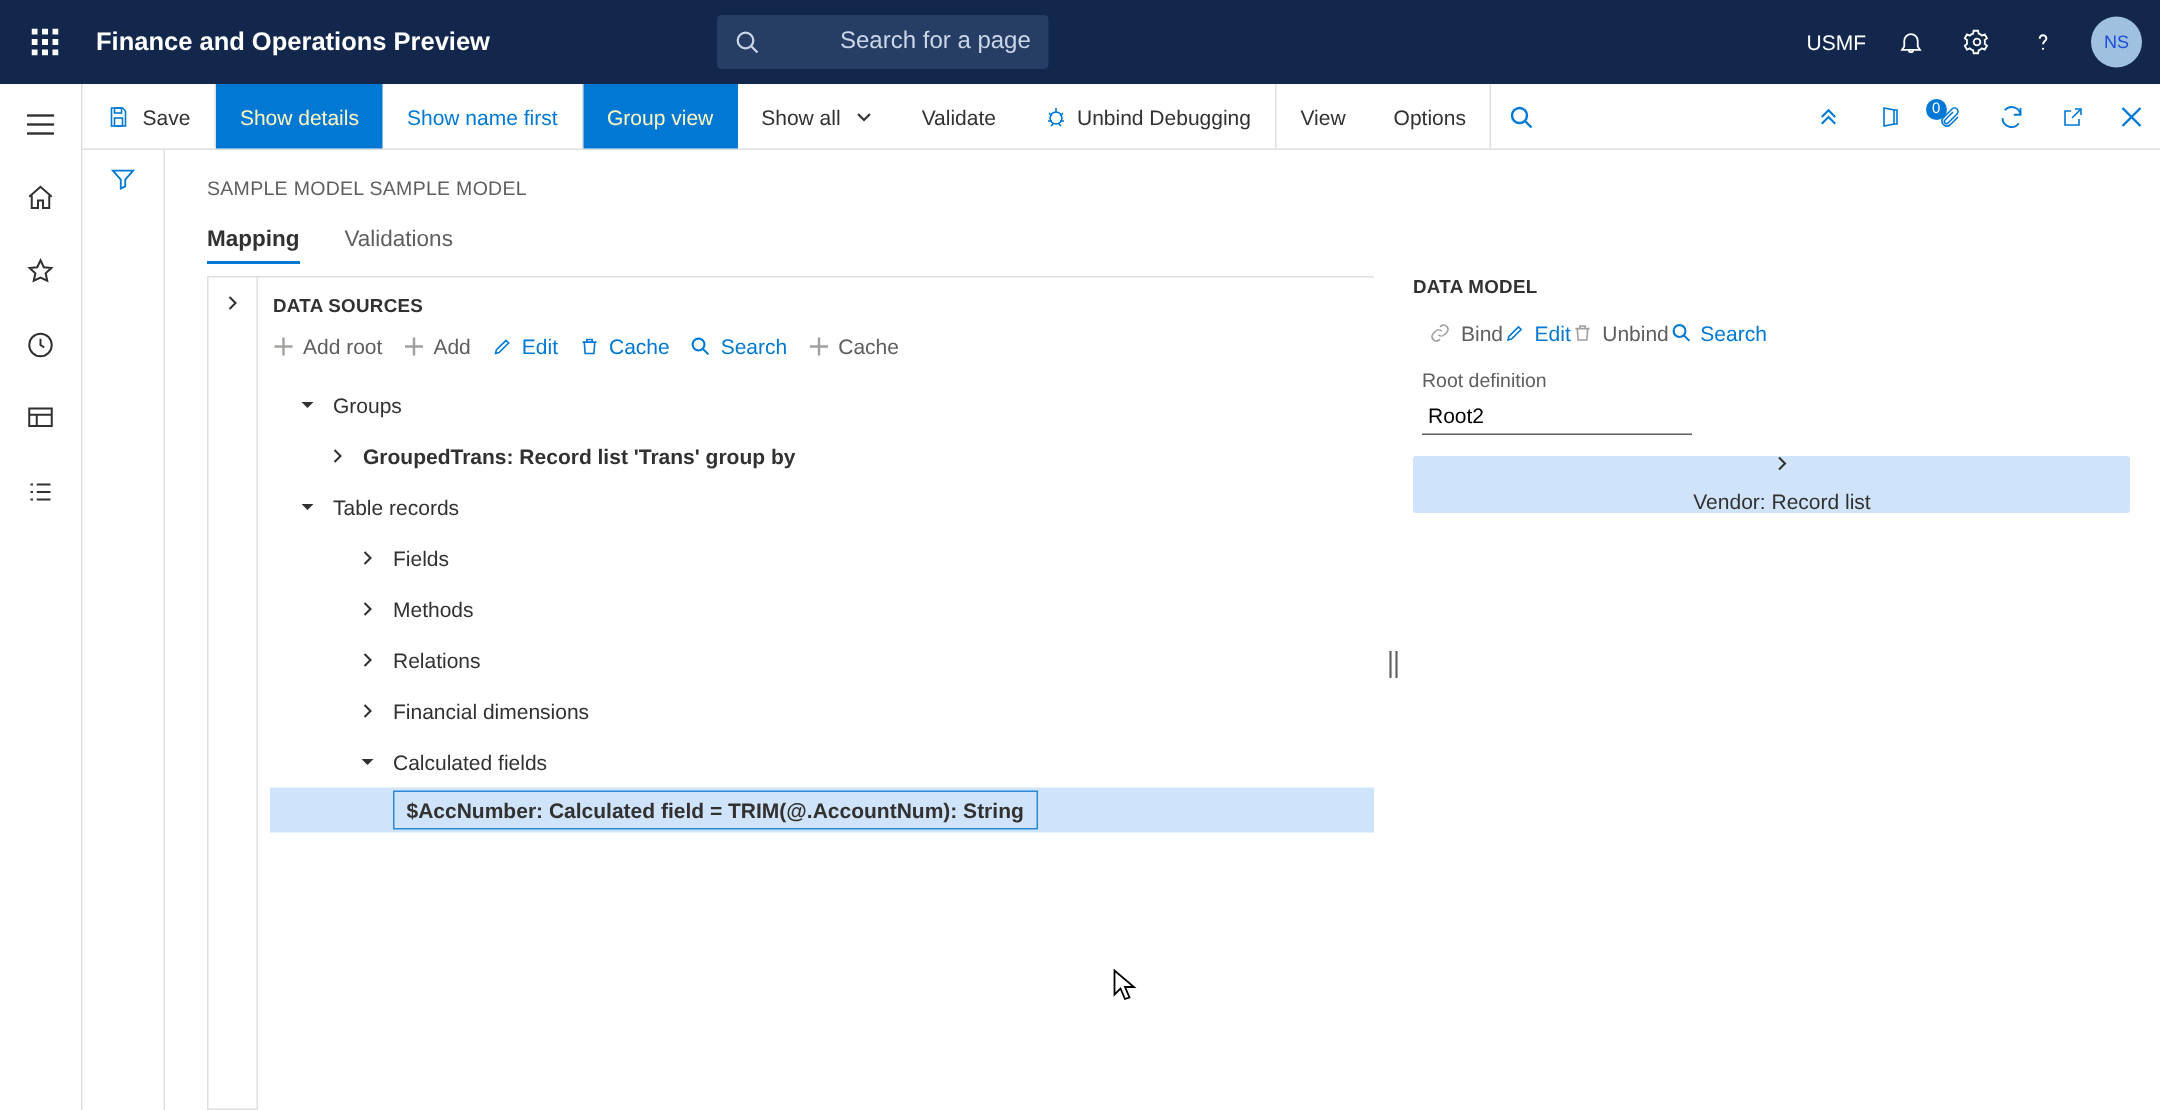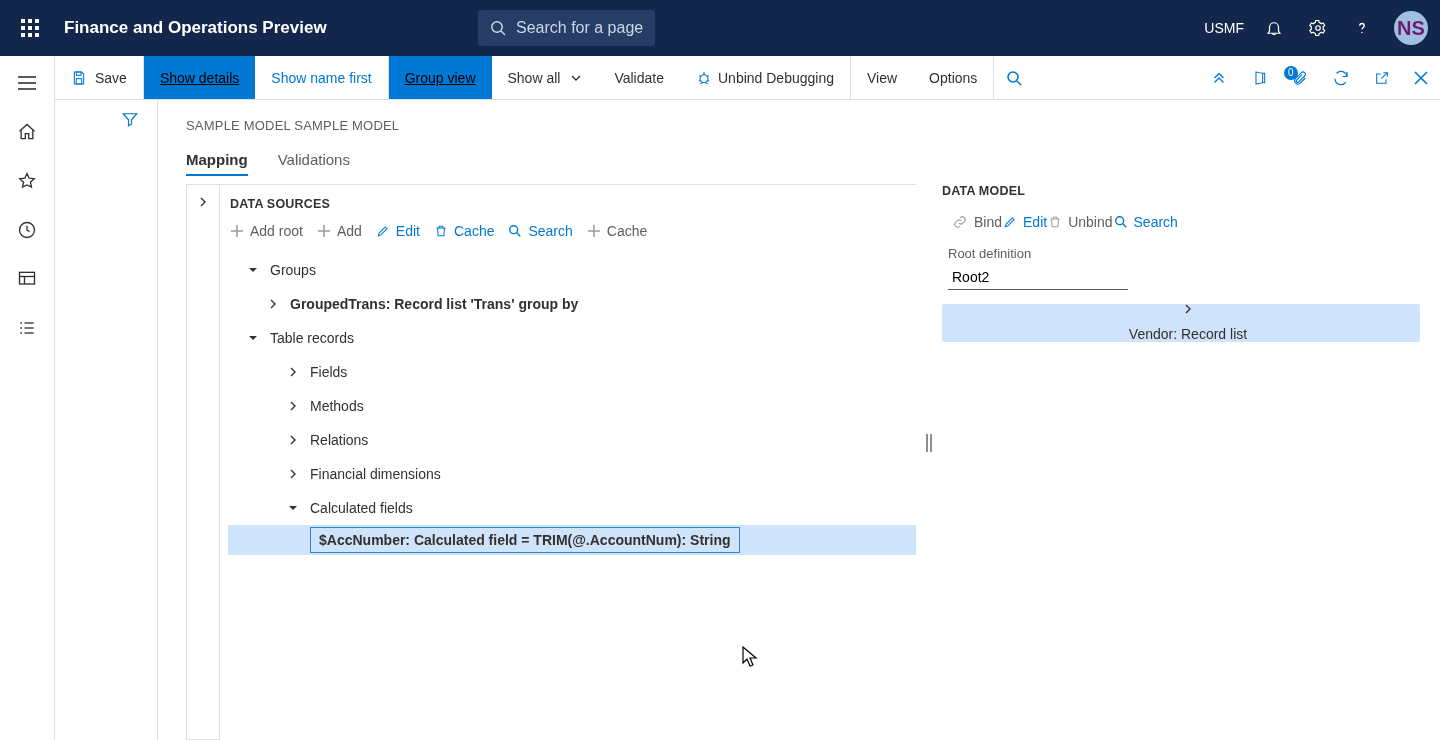--- a/index.html
+++ b/index.html
@@ -18,43 +18,43 @@
   
   .navbar {
     display:flex; align-items:center; height:56px; background:var(--navy);
     color:#fff; padding:0 12px; gap:8px;
   }
   .nav-waffle { width:36px; height:36px; display:flex; align-items:center; justify-content:center; cursor:pointer; }
   .nav-title { font-size:17px; font-weight:600; margin-left:8px; margin-right:auto; white-space:nowrap; }
   .nav-search {
     flex:0 0 572px; height:36px; background:#263d66; border-radius:3px;
     display:flex; align-items:center; padding:0 12px; margin:0 12px; color:#cbd6e6;
-    position:absolute; left:466px; top:10px;
+    position:absolute; left:466px; top:10px;gap:44px;
   }
   .nav-search .icon { margin-right:10px; display:flex; }
   .nav-right { display:flex; align-items:center; gap:8px; margin-left:auto; }
   .nav-right .txt { font-size:14px; margin-right:4px; }
   .nav-icon-btn { width:36px; height:36px; display:flex; align-items:center; justify-content:center; cursor:pointer; border-radius:3px; }
-  .nav-avatar { width:34px; height:34px; border-radius:50%; background:#9fc0df; color:#701a75; display:flex; align-items:center; justify-content:center; font-size:20px; font-weight:700; margin-left:6px; }
+  .nav-avatar { width:34px; height:34px; border-radius:50%; background:#9fc0df; color:#1d4ed8; display:flex; align-items:center; justify-content:center; font-size:12px; font-weight:400; margin-left:6px; }
 
   
   .actionbar { display:flex; align-items:stretch; height:44px; border-bottom:1px solid var(--border); font-size:14px; margin-left:55px; }
   .ab-item { display:flex; align-items:center; padding:0 16px; border-right:1px solid var(--border); cursor:pointer; color:var(--text); gap:6px; white-space:nowrap; }
   .ab-item.noborder { border-right:none; }
   .ab-item.save svg { margin-right:2px; }
-  .ab-item.blue-fill { background:var(--blue); color:#000000; border-right:none;text-decoration:underline; }
+  .ab-item.blue-fill { background:var(--blue); color:#fef9c3; border-right:none; }
   .ab-item.link { color:var(--blue); }
   .ab-item.icon-only { padding:0 12px; }
   .ab-group-right { margin-left:auto; display:flex; }
   .ab-item .chev { margin-left:4px; }
   .badge-pill { position:absolute; margin-left:-8px; margin-top:-10px; background:var(--blue); color:#fff; font-size:10px; border-radius:8px; padding:0 4px; height:14px; line-height:14px; }
   .rel-pill { position:relative; }
 
   
-  .body-wrap { display:flex; height:calc(100% - 56px - 44px);margin-left:48px; }
+  .body-wrap { display:flex; height:calc(100% - 56px - 44px); }
   .rail { width:55px; border-right:1px solid var(--border); display:flex; flex-direction:column; align-items:center; padding-top:4px; gap:4px; position:absolute; left:0; top:56px; bottom:0; background:#fff; }
   .rail .rail-btn { width:45px; height:45px; display:flex; align-items:center; justify-content:center; cursor:pointer; color:#323130; }
 
   
   .filter-col { width:55px; border-right:1px solid var(--border); display:flex; align-items:flex-start; justify-content:center; padding-top:10px; }
   .filter-col svg { color:var(--blue); }
 
   
   .main { flex:1; padding:18px 0 0 0; color:var(--text); font-size:14px; display:flex; overflow:hidden; }
   .main-inner { flex:1; display:flex; flex-direction:column; min-width:0; }

